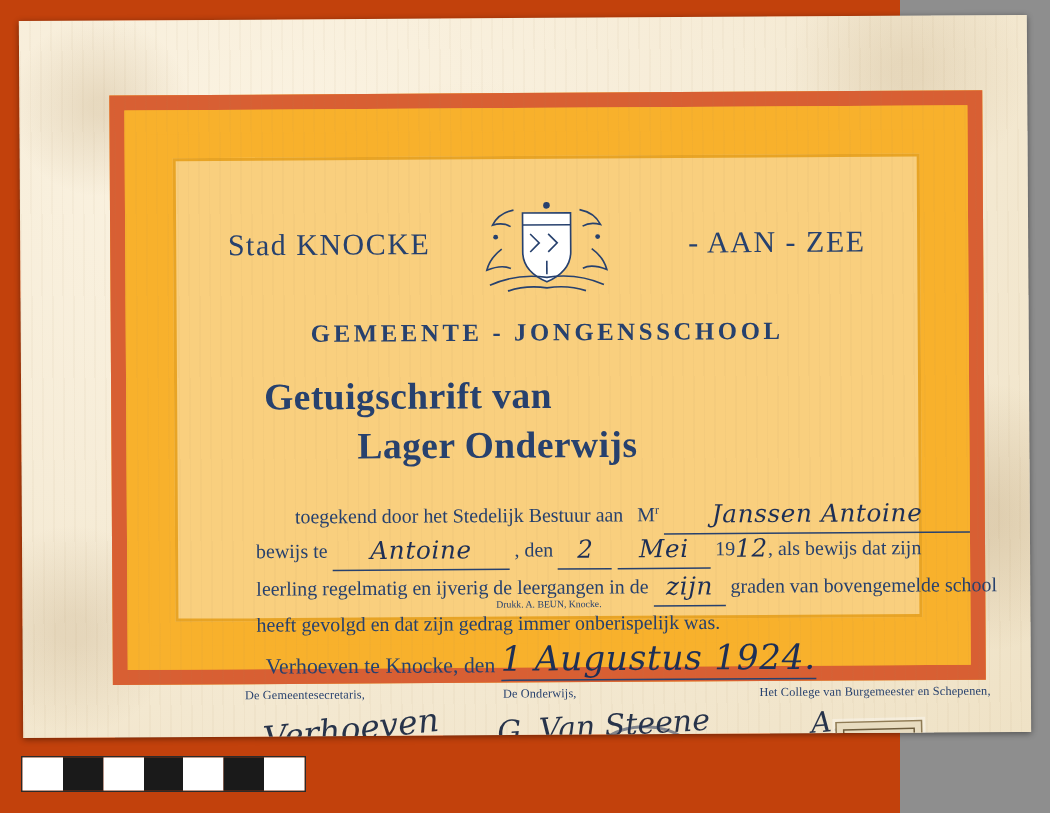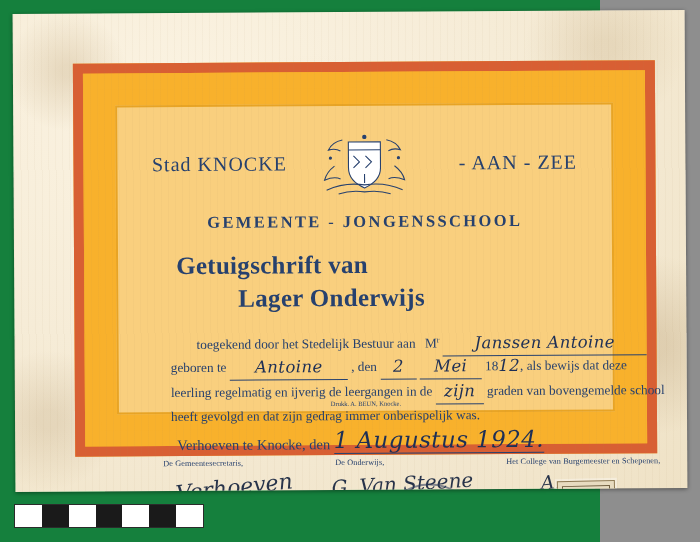--- a/index.html
+++ b/index.html
@@ -12,21 +12,21 @@
     height: 542px;
     overflow: hidden;
     font-family: "Liberation Serif", serif;
   }
 
   
   #scan {
     position: relative;
     width: 600px;
     height: 542px;
-    background: #15803d;
+    background: #c2410c;
   }
 
   
   #sheet {
     position: absolute;
     left: 14px;
     top: 12px;
     width: 672px;
     height: 478px;
     background:
@@ -335,26 +335,26 @@
 
           <div class="body-block">
 
             <div class="body-line">
               <span style="margin-left:48px">toegekend door het Stedelijk Bestuur aan</span>
               <span style="margin-left:6px">M</span><sup style="font-size:8px">r</sup>
               <span class="hand rule" style="min-width:192px; text-align:center; padding:0 6px">Janssen Antoine</span>
             </div>
 
             <div class="body-line">
-              <span style="margin-left:22px">geboren te</span>
+              <span style="margin-left:22px">bewijs te</span>
               <span class="hand rule" style="min-width:118px; text-align:center">Antoine</span>
               <span>, den</span>
               <span class="hand rule" style="min-width:36px; text-align:center">2</span>
               <span class="hand rule" style="min-width:62px; text-align:center">Mei</span>
-              <span>18</span><span class="hand">12</span><span>, als bewijs dat deze</span>
+              <span>19</span><span class="hand">12</span><span>, als bewijs dat zijn</span>
             </div>
 
             <div class="body-line">
               <span style="margin-left:22px">leerling regelmatig en ijverig de leergangen in de</span>
               <span class="hand rule" style="min-width:48px; text-align:center">zijn</span>
               <span>graden van bovengemelde school</span>
             </div>
 
             <div class="body-line">
               <span style="margin-left:22px">heeft gevolgd en dat zijn gedrag immer onberispelijk was.</span>

